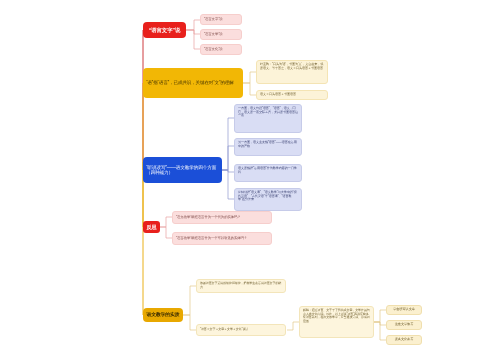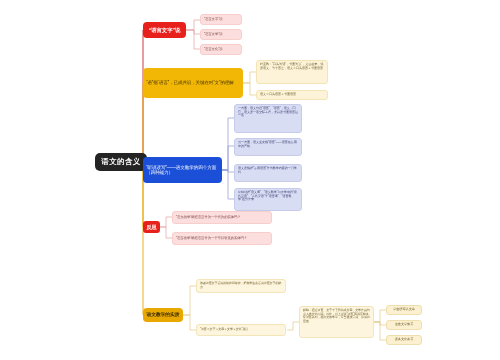--- a/index.html
+++ b/index.html
@@ -146,21 +146,20 @@
     <path d="M183,315 L190,315 L190,286 L196,286" stroke="#e3c98a" stroke-width="0.7" fill="none"></path>
     <path d="M183,315 L190,315 L190,330 L196,330" stroke="#e3c98a" stroke-width="0.7" fill="none"></path>
 
     <path d="M287,330 L293,330 L293,322 L299,322" stroke="#e3c98a" stroke-width="0.7" fill="none"></path>
 
     <path d="M374,322 L380,322 L380,310 L386,310" stroke="#e3c98a" stroke-width="0.7" fill="none"></path>
     <path d="M374,322 L380,322 L380,325 L386,325" stroke="#e3c98a" stroke-width="0.7" fill="none"></path>
     <path d="M374,322 L380,322 L380,340 L386,340" stroke="#e3c98a" stroke-width="0.7" fill="none"></path>
   </svg>
 
-  <div class="node root" style="left:95px; top:153px; width:52px; height:18px;">语文的含义</div>
 
   <div class="node b-red" style="left:143px; top:22px; width:43px; height:16px;">“语言文字”说</div>
 
   <div class="node leaf-pink" style="left:200px; top:14px; width:42px; height:11px;">“语言文字”说</div>
   <div class="node leaf-pink" style="left:200px; top:29px; width:42px; height:11px;">“语言文学”说</div>
   <div class="node leaf-pink" style="left:200px; top:44px; width:42px; height:11px;">“语言文化”说</div>
 
   <div class="node b-gold" style="left:143px; top:68px; width:100px; height:30px;">“语”指“语言”，已成共识，关键在对“文”的理解</div>
 
   <div class="node leaf-cream" style="left:256px; top:60px; width:72px; height:24px; align-items:flex-start;">叶圣陶：“口头为‘语’，书面为‘文’，文合起来，就是语文。等于言之，语文＝口头语言＋书面语言</div>

